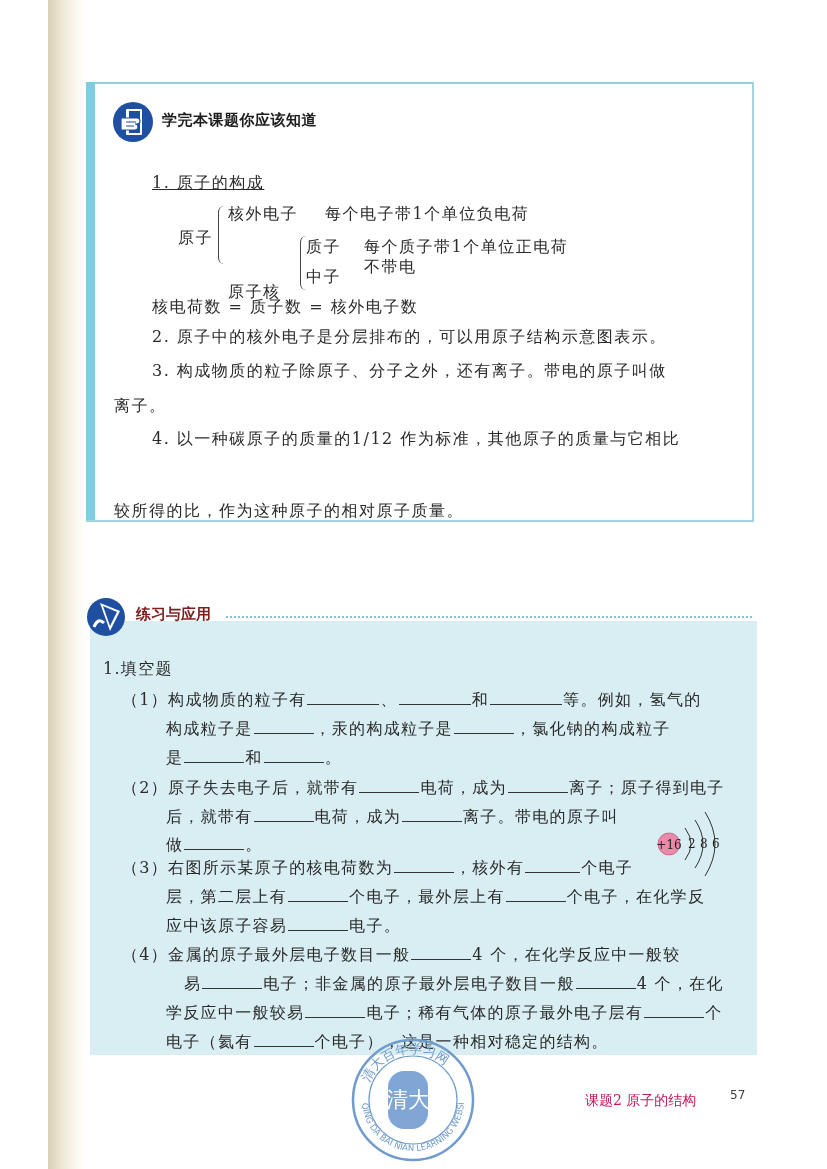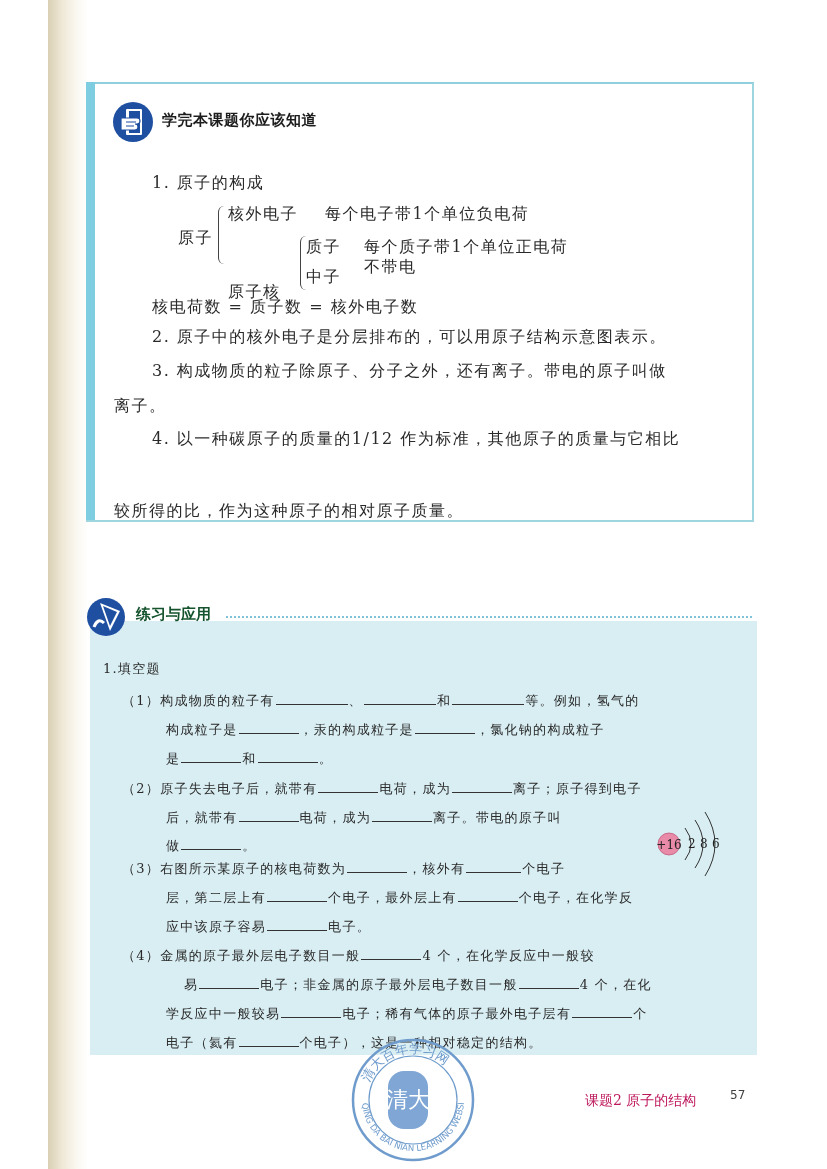--- a/index.html
+++ b/index.html
@@ -12,25 +12,25 @@
         border-top:2px solid #8fd0dc;border-right:2px solid #9ed6e0;border-bottom:2px solid #9ed6e0;}
   .kbox-bar{position:absolute;left:86px;top:82px;width:9px;height:438px;background:#7fcde0;}
   .kicon{position:absolute;left:112px;top:101px;width:42px;height:42px;}
   .ktitle{position:absolute;left:162px;top:111px;font-family:Liberation Serif, serif;
           font-weight:bold;font-size:15px;color:#1d1d1d;letter-spacing:0.5px;}
   .t{position:absolute;font-size:16px;line-height:22px;white-space:nowrap;letter-spacing:1.5px;}
   .brace{position:absolute;border-left:1.3px solid #444;border-radius:6px 0 0 6px;}
   
   .picon{position:absolute;left:86px;top:597px;width:40px;height:40px;}
   .ptitle{position:absolute;left:136px;top:605px;font-family:"DejaVu Sans","Liberation Sans",sans-serif;
-          font-weight:bold;font-size:15px;color:#14532d;}
+          font-weight:bold;font-size:15px;color:#7f1d1d;}
   .pdots{position:absolute;left:226px;top:616px;width:526px;border-top:2px dotted #7fc4d8;}
   .pbox{position:absolute;left:90px;top:621px;width:667px;height:434px;background:#d9eef3;}
   .line{display:inline-block;border-bottom:1px solid #333;height:16px;vertical-align:baseline;margin:0 1px;}
-  .q{position:absolute;font-size:13px;line-height:22px;white-space:nowrap;letter-spacing:1.3px;}
+  .q{position:absolute;font-size:16px;line-height:22px;white-space:nowrap;letter-spacing:1.3px;}
   .footer{position:absolute;left:585px;top:1092px;font-size:14px;color:#be185d;}
   .pnum{position:absolute;left:730px;top:1088px;font-family:"DejaVu Sans","Liberation Sans",sans-serif;font-size:12px;color:#404040;}
   .stamp{position:absolute;left:348px;top:1035px;width:130px;height:130px;}
   .atom{position:absolute;left:655px;top:810px;width:80px;height:80px;}
 </style>
 </head>
 <body>
 
 <div class="spine"></div>
 
@@ -39,21 +39,21 @@
 <svg class="kicon" viewBox="0 0 42 42">
   <circle cx="21" cy="21" r="20" fill="#1f4fa0"></circle>
   <rect x="14" y="8" width="16" height="26" rx="1" fill="#fff"></rect>
   <rect x="17" y="10" width="11" height="22" fill="#1f4fa0"></rect>
   <path d="M9 17 h16 a3 3 0 0 1 0 6 h-2 a3 3 0 0 1 0 6 h-14 z" fill="#fff" stroke="#1f4fa0" stroke-width="1.2"></path>
   <line x1="14" y1="21" x2="24" y2="21" stroke="#1f4fa0" stroke-width="1"></line>
   <line x1="14" y1="25" x2="22" y2="25" stroke="#1f4fa0" stroke-width="1"></line>
 </svg>
 <div class="ktitle">学完本课题你应该知道</div>
 
-<div class="t" style="left:152px;top:172px;">1. 原子的构成</div>
+<div class="t" style="left:152px;top:172px;text-decoration:underline;">1. 原子的构成</div>
 <div class="t" style="left:178px;top:227px;">原子</div>
 <div class="brace" style="left:218px;top:206px;width:6px;height:58px;"></div>
 <div class="t" style="left:228px;top:203px;">核外电子</div>
 <div class="t" style="left:325px;top:203px;">每个电子带1个单位负电荷</div>
 <div class="t" style="left:228px;top:245px;margin-top:36px;">原子核</div>
 <div class="brace" style="left:300px;top:236px;width:6px;height:54px;"></div>
 <div class="t" style="left:306px;top:236px;">质子</div>
 <div class="t" style="left:364px;top:236px;">每个质子带1个单位正电荷</div>
 <div class="t" style="left:306px;top:266px;">中子</div>
 <div class="t" style="left:364px;top:256px;text-align:center;">不带电</div>

